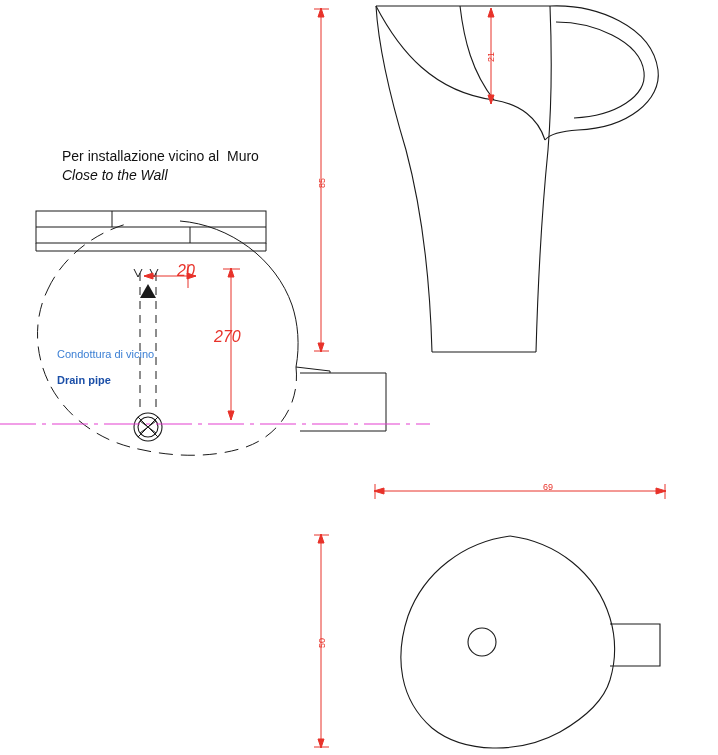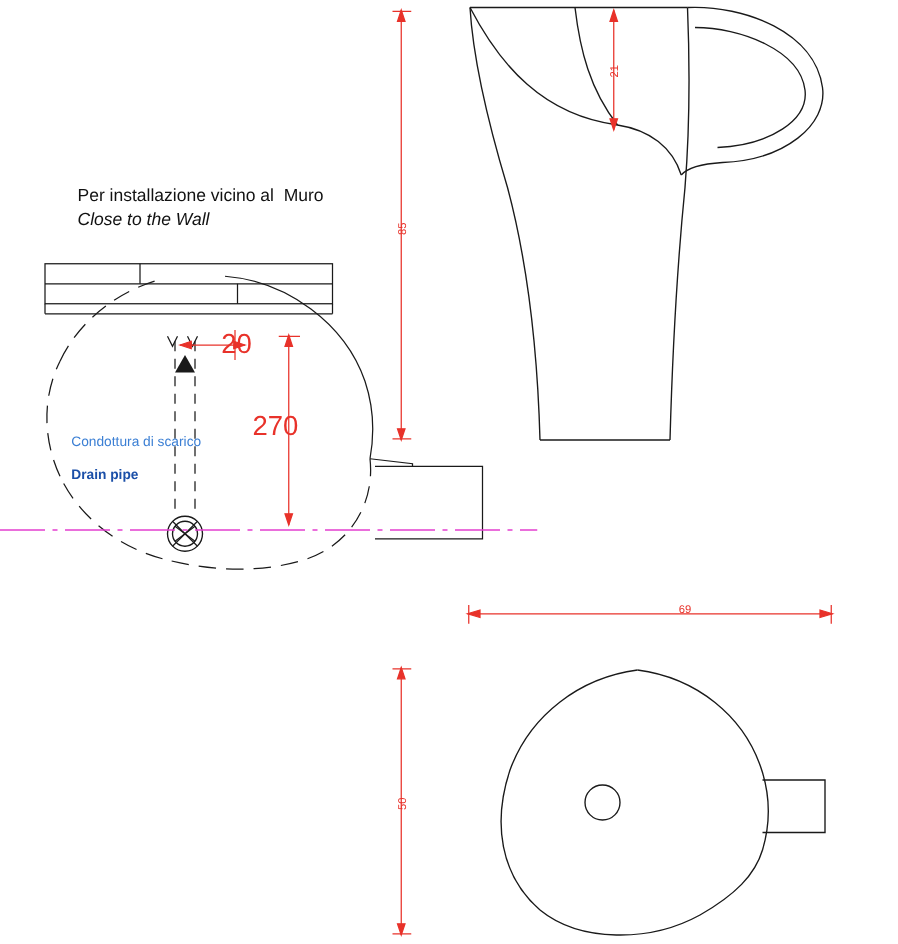--- a/index.html
+++ b/index.html
@@ -38,23 +38,24 @@
   }
   .drain-en {
     font-size: 11px;
     font-weight: bold;
     color: #1b4fa8;
     white-space: pre;
   }
 
   
   .dim-num-big {
-    font-size: 22px;
+    font-size: 16px;
     color: #e8322a;
     white-space: pre;
+    font-style: italic;
   }
   .dim-num-small {
     font-size: 9px;
     color: #e8322a;
     white-space: pre;
   }
   .rot90 {
     transform: rotate(-90deg);
     transform-origin: 0 0;
   }
@@ -164,21 +165,21 @@
       <line x1="0" y1="4" x2="430" y2="4" stroke="#e43fd0" stroke-width="1.2" stroke-dasharray="36 6 4 6"></line>
     </svg>
   </div>
 
   <div class="abs" style="left:138px; top:282px; width:20px; height:22px;">
     <svg width="20" height="22" viewBox="0 0 20 22">
       <polygon points="10,2 2,16 18,16" fill="#1a1a1a"></polygon>
     </svg>
   </div>
 
-  <div class="abs drain-it" style="left:57px; top:348px;">Condottura di scarico</div>
+  <div class="abs drain-it" style="left:57px; top:348px;">Condottura di vicino</div>
   <div class="abs drain-en" style="left:57px; top:374px;">Drain pipe</div>
 
   <div class="abs" style="left:140px; top:262px; width:100px; height:30px;">
     <svg width="100" height="30" viewBox="0 0 100 30">
       <g stroke="#e8322a" stroke-width="1" fill="#e8322a">
         <line x1="4" y1="14" x2="56" y2="14"></line>
         <polygon points="4,14 13,11 13,17"></polygon>
         <polygon points="56,14 47,11 47,17"></polygon>
         <line x1="48" y1="2" x2="48" y2="26"></line>
       </g>
@@ -189,21 +190,21 @@
   <div class="abs" style="left:220px; top:264px; width:22px; height:160px;">
     <svg width="22" height="160" viewBox="0 0 22 160">
       <g stroke="#e8322a" stroke-width="1" fill="#e8322a">
         <line x1="11" y1="4" x2="11" y2="156"></line>
         <polygon points="11,4 8,13 14,13"></polygon>
         <polygon points="11,156 8,147 14,147"></polygon>
         <line x1="3" y1="5" x2="20" y2="5"></line>
       </g>
     </svg>
   </div>
-  <div class="abs dim-num-big" style="left:202px; top:328px;">270</div>
+  <div class="abs dim-num-big" style="left:214px; top:328px;">270</div>
 
   <div class="abs" style="left:360px; top:520px; width:330px; height:235px;">
     <svg width="330" height="235" viewBox="0 0 330 235">
       <g fill="none" stroke="#1a1a1a" stroke-width="1.1">
         <path d="M150 16 C 196 22, 236 52, 250 98 C 256 118, 256 140, 250 160"></path>
         <path d="M150 16 C 104 22, 64 52, 48 96 C 34 138, 40 180, 72 208"></path>
         <path d="M72 208 C 104 234, 160 234, 200 212 C 228 196, 244 180, 250 160"></path>
         <path d="M250 104 L 300 104 L 300 146 L 250 146"></path>
         <circle cx="122" cy="122" r="14"></circle>
       </g>

